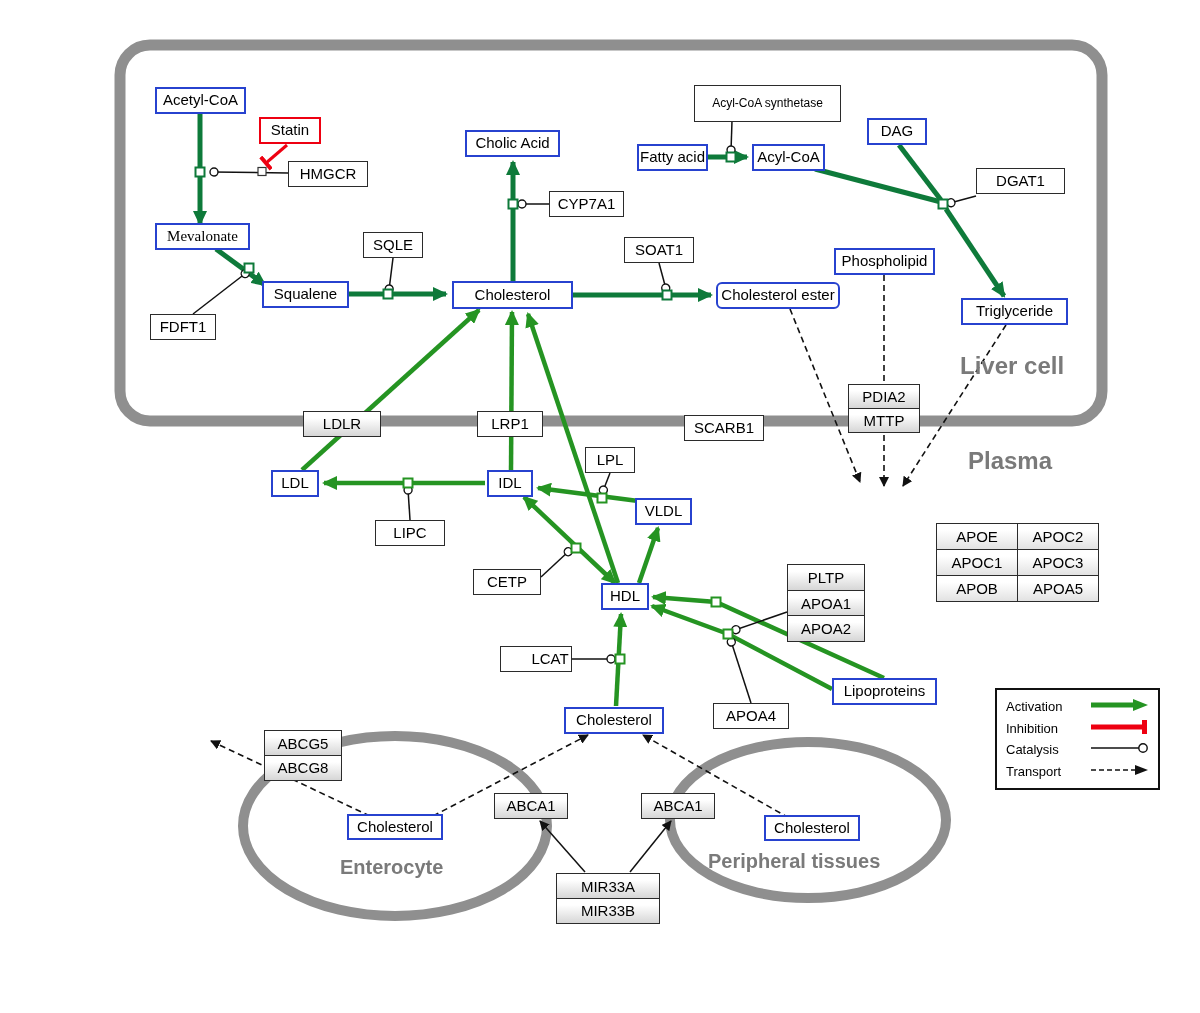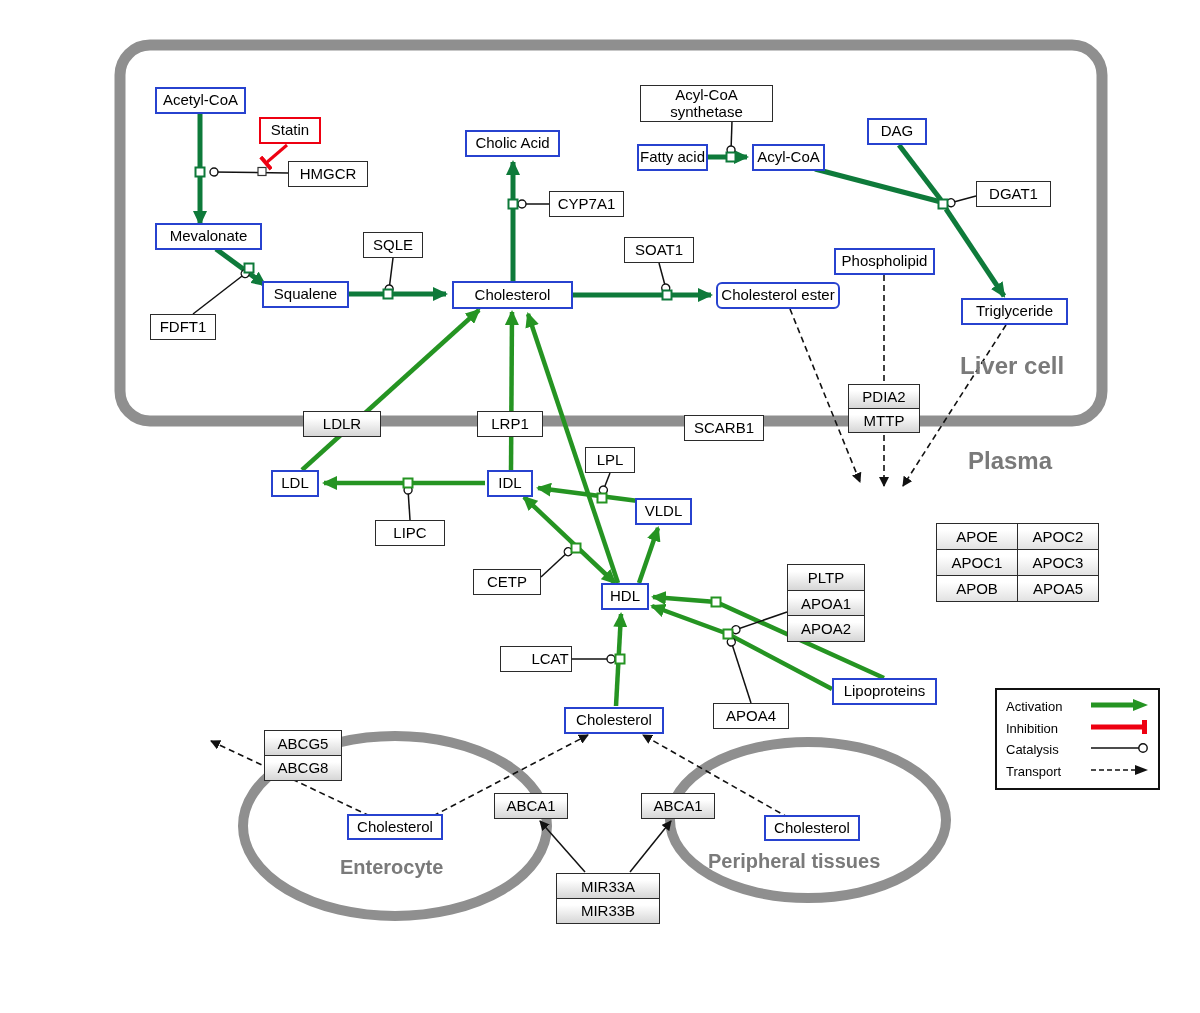--- a/index.html
+++ b/index.html
@@ -138,34 +138,34 @@
   </svg>
 
   <div class="comp-label" style="left:960px;top:352px;font-size:24px;">Liver cell</div>
   <div class="comp-label" style="left:968px;top:447px;font-size:24px;">Plasma</div>
   <div class="comp-label" style="left:340px;top:856px;font-size:20px;">Enterocyte</div>
   <div class="comp-label" style="left:708px;top:850px;font-size:20px;">Peripheral tissues</div>
 
   <div class="node met" style="left:155px;top:87px;width:91px;height:27px;">Acetyl-CoA</div>
   <div class="node statinbox" style="left:259px;top:117px;width:62px;height:27px;">Statin</div>
   <div class="node enz" style="left:288px;top:161px;width:80px;height:26px;">HMGCR</div>
-  <div class="node met" style="left:155px;top:223px;width:107px;height:27px;">Mevalonate</div>
+  <div class="node met" style="left:155px;top:223px;width:95px;height:27px;font-family:Liberation Serif, serif;">Mevalonate</div>
   <div class="node enz" style="left:150px;top:314px;width:66px;height:26px;">FDFT1</div>
   <div class="node met" style="left:262px;top:281px;width:87px;height:27px;">Squalene</div>
   <div class="node enz" style="left:363px;top:232px;width:60px;height:26px;">SQLE</div>
   <div class="node met" style="left:452px;top:281px;width:121px;height:28px;">Cholesterol</div>
   <div class="node met" style="left:465px;top:130px;width:95px;height:27px;">Cholic Acid</div>
   <div class="node enz" style="left:549px;top:191px;width:75px;height:26px;">CYP7A1</div>
   <div class="node enz" style="left:624px;top:237px;width:70px;height:26px;">SOAT1</div>
   <div class="node met" style="left:716px;top:282px;width:124px;height:27px;border-radius:6px;">Cholesterol ester</div>
   <div class="node met" style="left:637px;top:144px;width:71px;height:27px;">Fatty acid</div>
-  <div class="node enz" style="left:640px;top:85px;width:133px;height:37px;font-size:15px;">Acyl-CoA synthetase</div>
+  <div class="node enz" style="left:694px;top:85px;width:147px;height:37px;font-size:12px;">Acyl-CoA synthetase</div>
   <div class="node met" style="left:752px;top:144px;width:73px;height:27px;">Acyl-CoA</div>
   <div class="node met" style="left:867px;top:118px;width:60px;height:27px;">DAG</div>
-  <div class="node enz" style="left:976px;top:181px;width:75px;height:26px;">DGAT1</div>
+  <div class="node enz" style="left:976px;top:168px;width:89px;height:26px;">DGAT1</div>
   <div class="node met" style="left:834px;top:248px;width:101px;height:27px;">Phospholipid</div>
   <div class="node met" style="left:961px;top:298px;width:107px;height:27px;">Triglyceride</div>
   <div class="node enz grad" style="left:303px;top:411px;width:78px;height:26px;">LDLR</div>
   <div class="node enz" style="left:477px;top:411px;width:66px;height:26px;">LRP1</div>
   <div class="node enz" style="left:684px;top:415px;width:80px;height:26px;">SCARB1</div>
   <div class="node met" style="left:271px;top:470px;width:48px;height:27px;">LDL</div>
   <div class="node enz" style="left:375px;top:520px;width:70px;height:26px;">LIPC</div>
   <div class="node met" style="left:487px;top:470px;width:46px;height:27px;">IDL</div>
   <div class="node enz" style="left:585px;top:447px;width:50px;height:26px;">LPL</div>
   <div class="node met" style="left:635px;top:498px;width:57px;height:27px;">VLDL</div>

